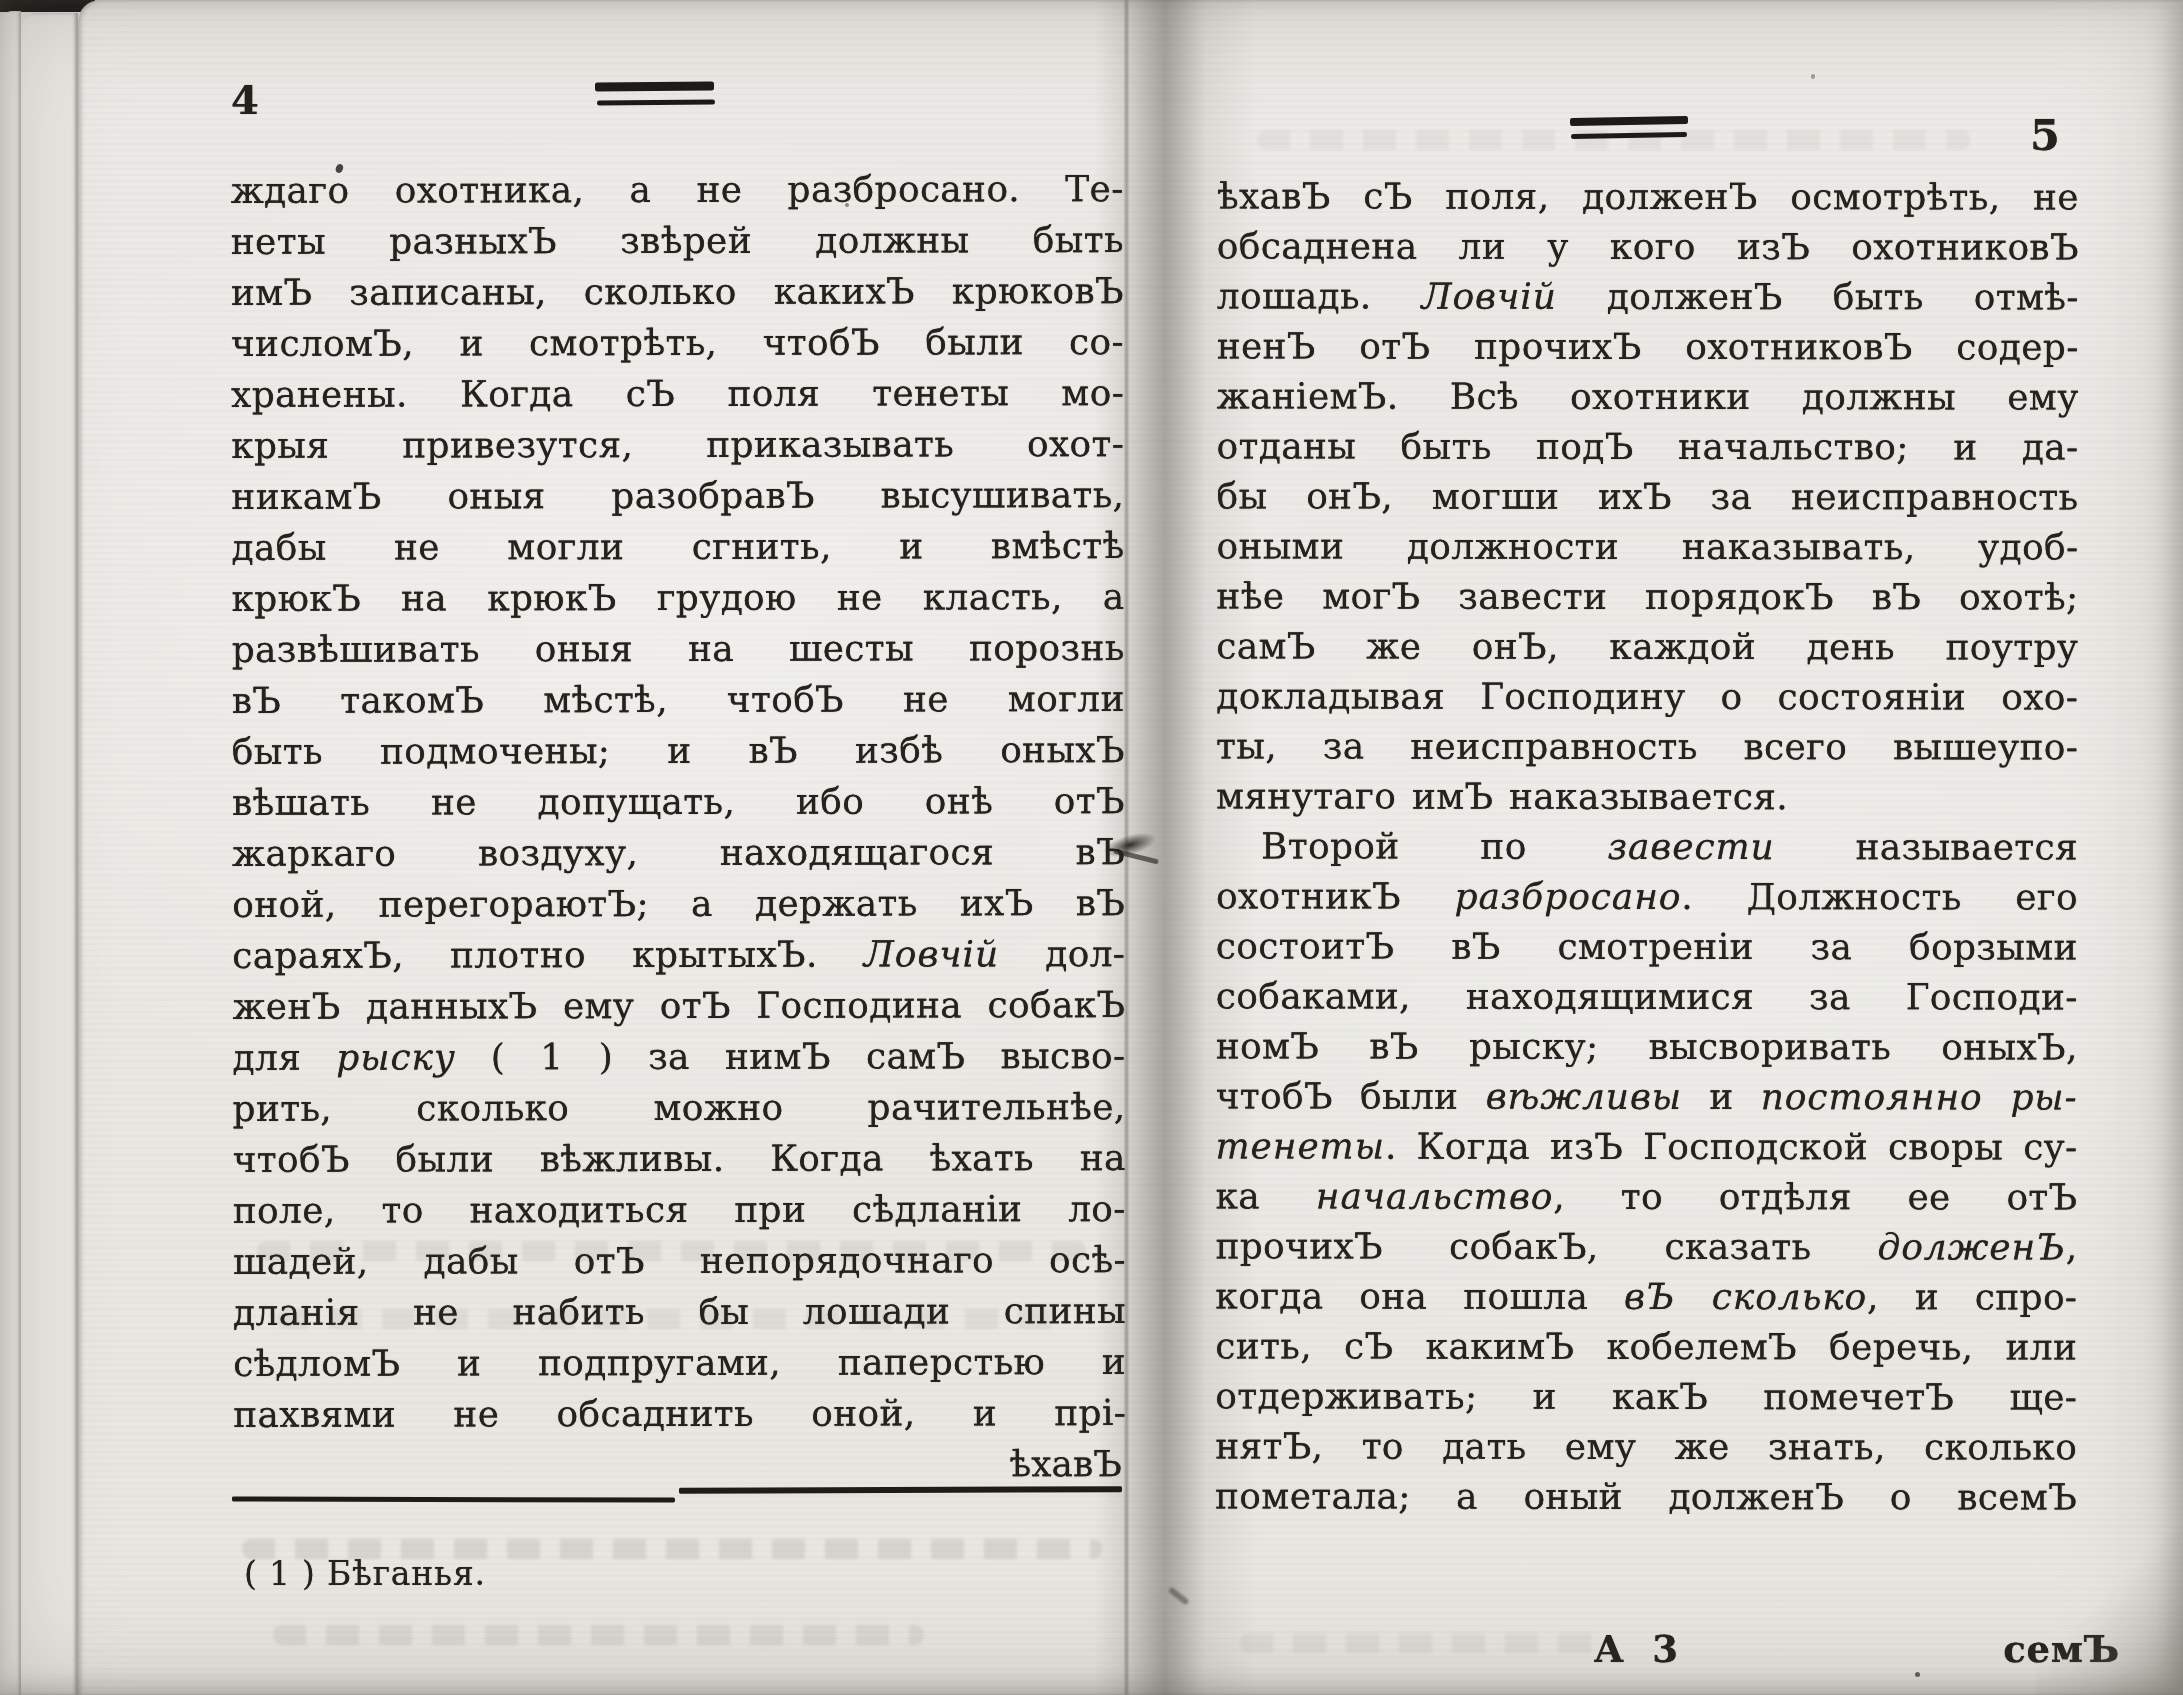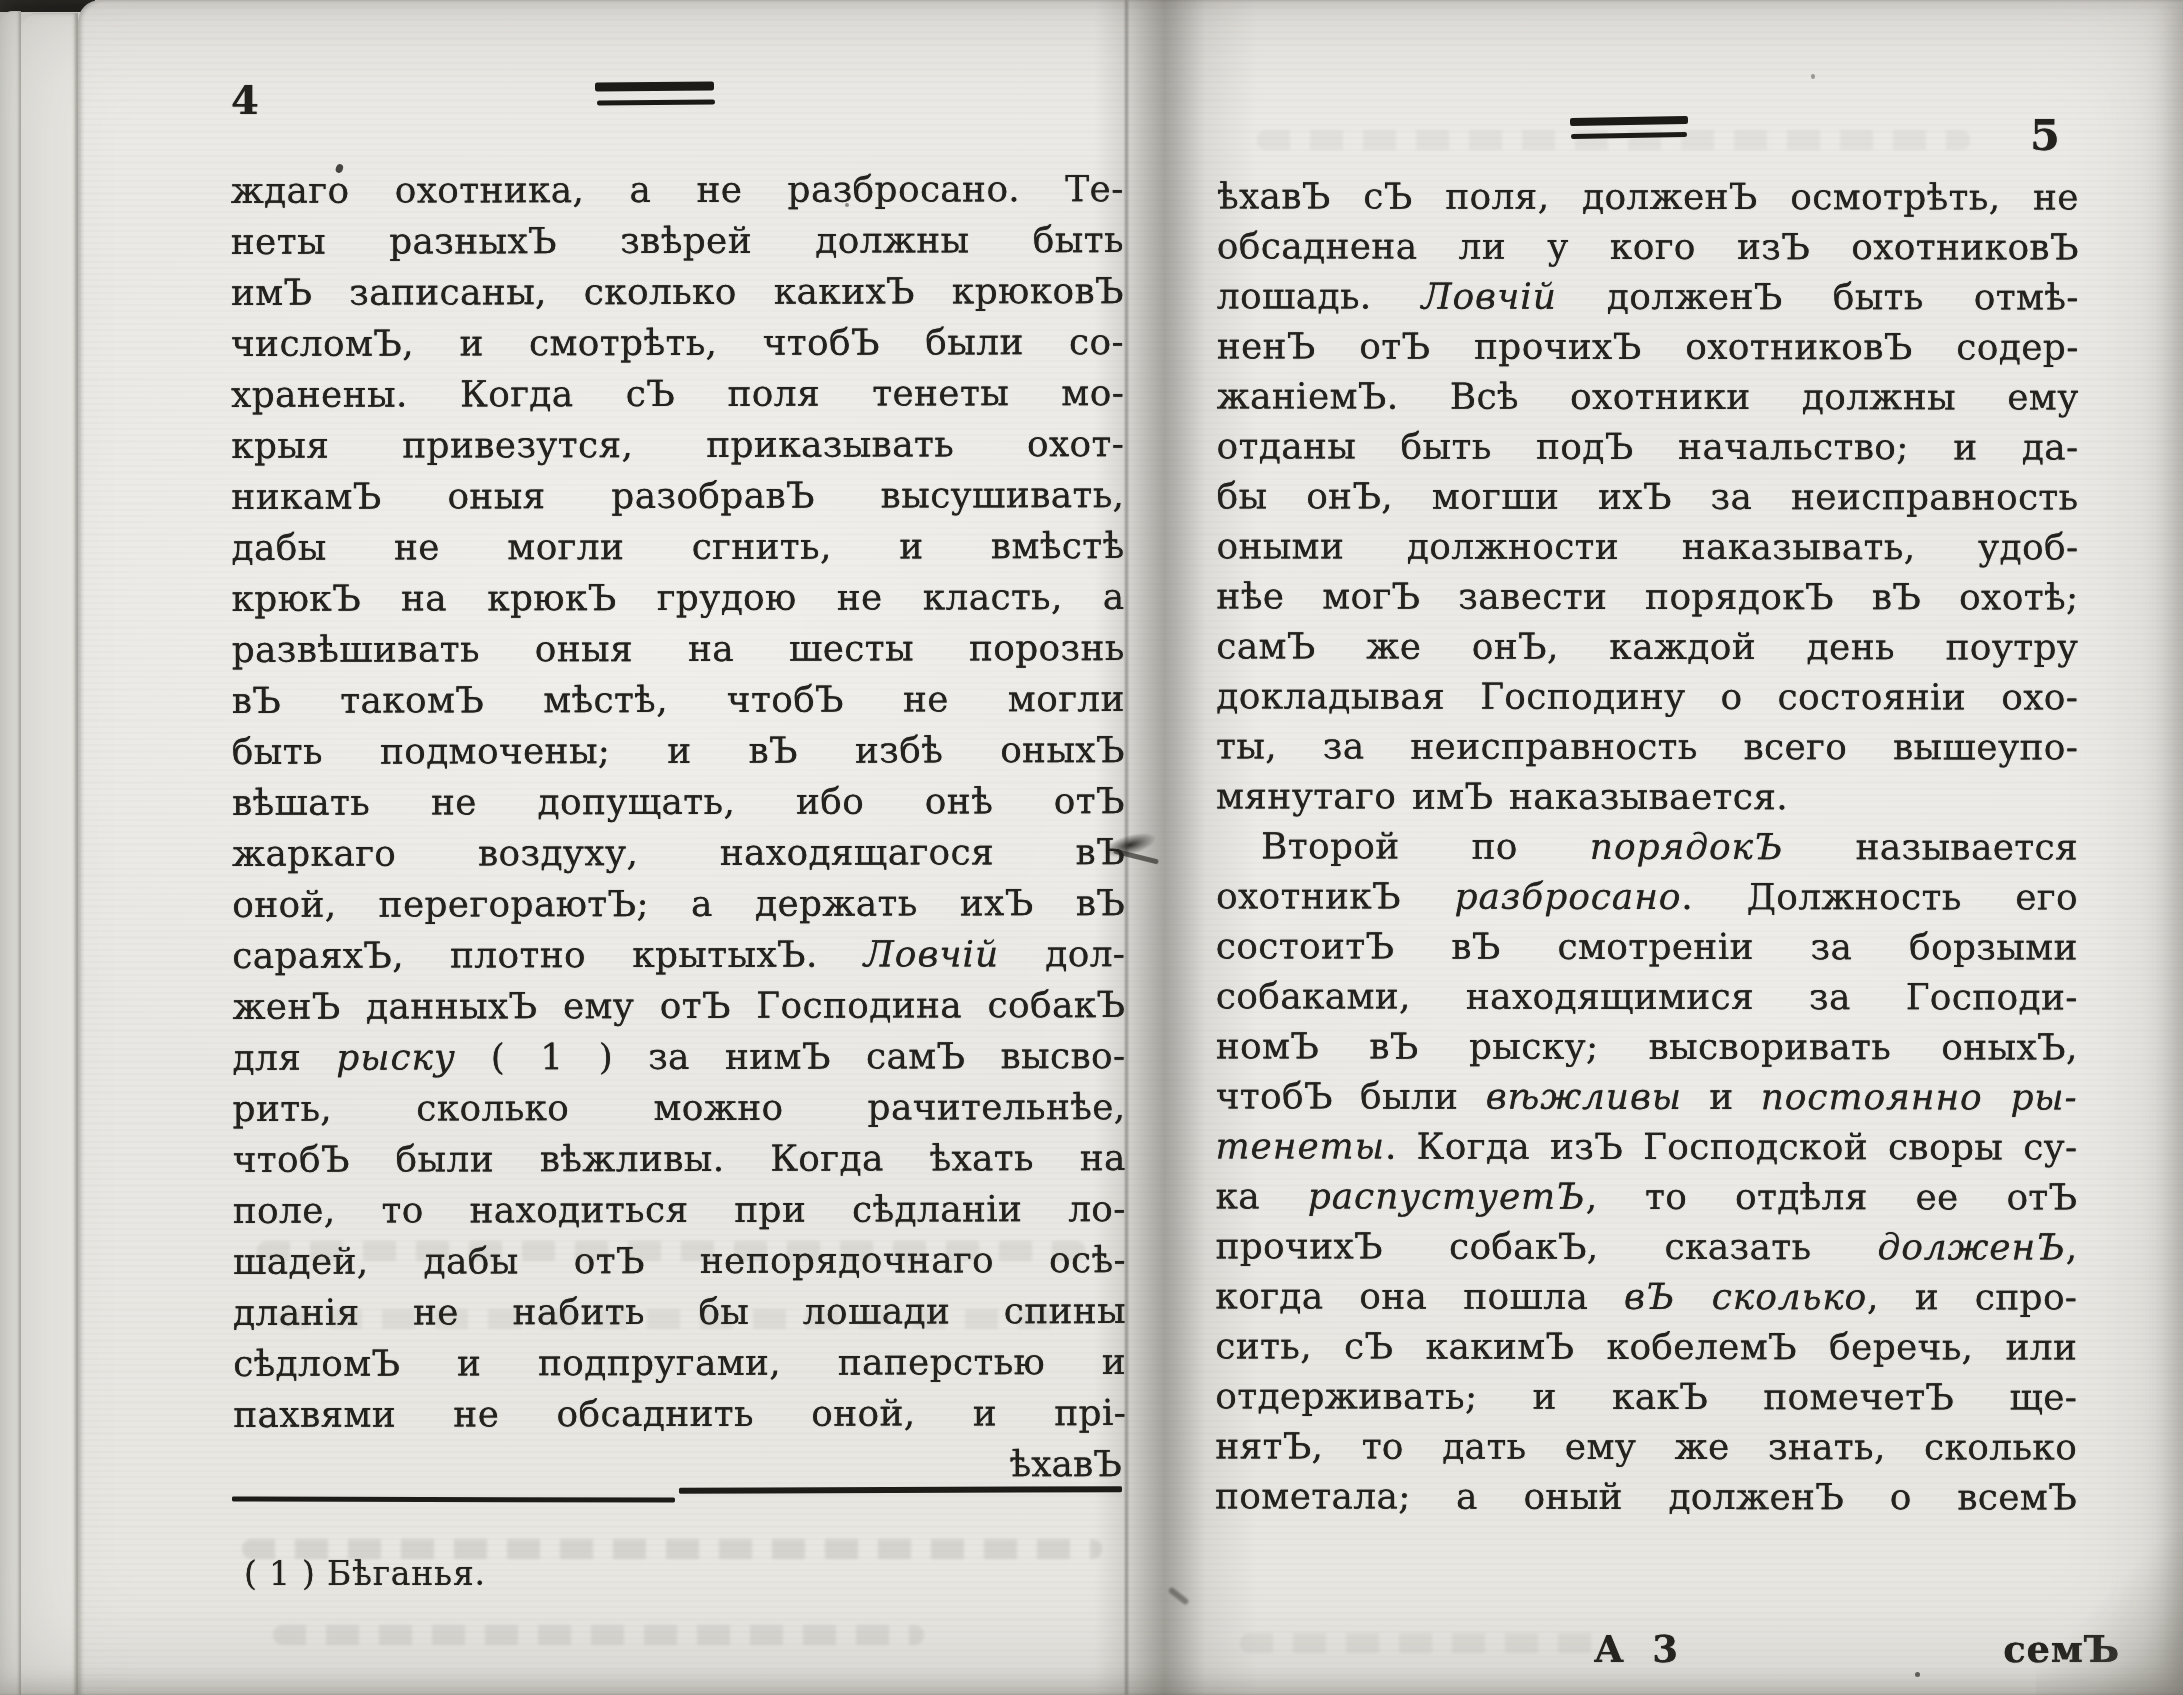--- a/index.html
+++ b/index.html
@@ -169,28 +169,28 @@
         <div class="line">ненЪ отЪ прочихЪ охотниковЪ содер-</div>
         <div class="line">жаніемЪ. Всѣ охотники должны ему</div>
         <div class="line">отданы быть подЪ начальство; и да-</div>
         <div class="line">бы онЪ, могши ихЪ за неисправность</div>
         <div class="line">оными должности наказывать, удоб-</div>
         <div class="line">нѣе могЪ завести порядокЪ вЪ охотѣ;</div>
         <div class="line">самЪ же онЪ, каждой день поутру</div>
         <div class="line">докладывая Господину о состояніи охо-</div>
         <div class="line">ты, за неисправность всего вышеупо-</div>
         <div class="line flush">мянутаго имЪ наказывается.</div>
-        <div class="line indent">Второй по <i>порядокЪ</i> называется</div>
+        <div class="line indent">Второй по <i>завести</i> называется</div>
         <div class="line">охотникЪ <i>разбросано</i>. Должность его</div>
         <div class="line">состоитЪ вЪ смотреніи за борзыми</div>
         <div class="line">собаками, находящимися за Господи-</div>
         <div class="line">номЪ вЪ рыску; высворивать оныхЪ,</div>
         <div class="line">чтобЪ были <i>вѣжливы</i> и <i>постоянно ры-</i></div>
         <div class="line"><i>тенеты</i>. Когда изЪ Господской своры су-</div>
-        <div class="line">ка <i>распустуетЪ</i>, то отдѣля ее отЪ</div>
+        <div class="line">ка <i>начальство</i>, то отдѣля ее отЪ</div>
         <div class="line">прочихЪ собакЪ, сказать <i>долженЪ</i>,</div>
         <div class="line">когда она пошла <i>вЪ сколько</i>, и спро-</div>
         <div class="line">сить, сЪ какимЪ кобелемЪ беречь, или</div>
         <div class="line">отдерживать; и какЪ помечетЪ ще-</div>
         <div class="line">нятЪ, то дать ему же знать, сколько</div>
         <div class="line">пометала; а оный долженЪ о всемЪ</div>
       </div>
   </div>
 
   <div class="sigrow ink">

